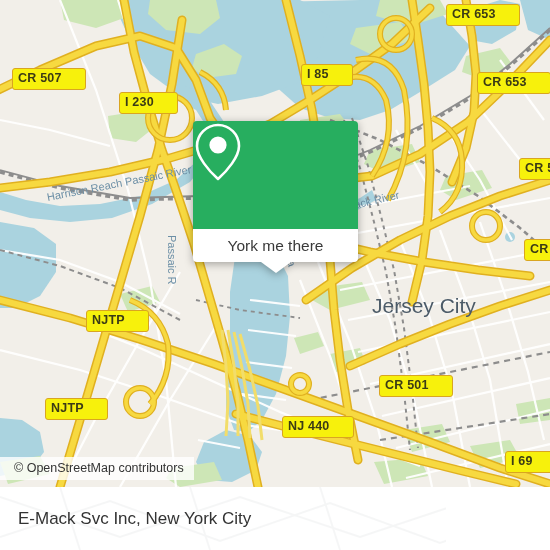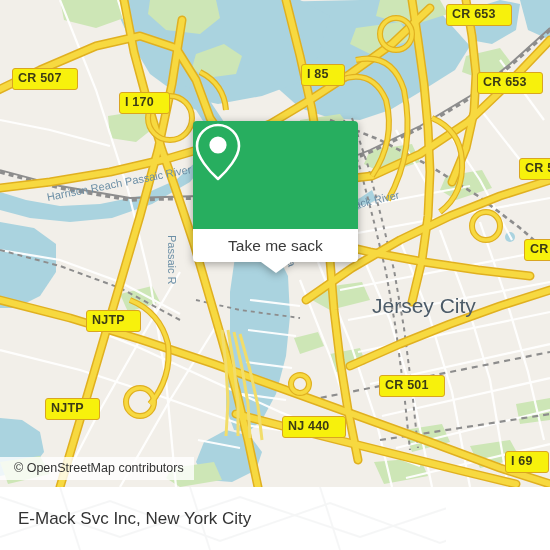--- a/index.html
+++ b/index.html
@@ -17,21 +17,21 @@
   
   .shield{
     position:absolute;
     background:#f7f10c;
     border:1.6px solid #d9a521;
     border-radius:3px;
     color:#3b3b16;
     font-weight:bold;
     font-size:12.5px;
     line-height:1;
-    padding:3px 15px 4px 5px;
+    padding:3px 23px 4px 5px;
     white-space:nowrap;
     letter-spacing:.2px;
     font-family:"Liberation Sans",sans-serif;
   }
 
   
   .place-label{
     position:absolute;
     color:#4c5b68;
     font-size:21px;
@@ -296,40 +296,40 @@
     <div class="water-label" style="left:349px;top:200px;transform:rotate(-13deg);transform-origin:left center;">sack River</div>
     <div class="water-label" style="left:178px;top:235px;transform:rotate(90deg);transform-origin:left top;">Passaic R</div>
     <div class="water-label" style="left:294px;top:250px;transform:rotate(74deg);transform-origin:left top;">Ma</div>
 
     <div class="place-label" style="left:372px;top:283px;">Jersey City</div>
 
     <div class="shield" style="left:446px;top:4px;">CR 653</div>
     <div class="shield" style="left:12px;top:68px;">CR 507</div>
     <div class="shield" style="left:301px;top:64px;">I 85</div>
     <div class="shield" style="left:477px;top:72px;">CR 653</div>
-    <div class="shield" style="left:119px;top:92px;">I 170</div>
+    <div class="shield" style="left:119px;top:92px;">I 230</div>
     <div class="shield" style="left:519px;top:158px;">CR 50</div>
     <div class="shield" style="left:524px;top:239px;">CR 6</div>
     <div class="shield" style="left:86px;top:310px;">NJTP</div>
     <div class="shield" style="left:379px;top:375px;text-align:center;">CR 501</div>
     <div class="shield" style="left:45px;top:398px;">NJTP</div>
     <div class="shield" style="left:282px;top:416px;">NJ 440</div>
     <div class="shield" style="left:505px;top:451px;">I 69</div>
 
     <div class="attribution">© OpenStreetMap contributors</div>
 
     <div class="popup">
       <div class="popup-top">
         <svg width="50" height="62" viewBox="0 0 50 62">
           <path d="M25,4 C13.4,4 4,13.4 4,25 C4,36 16,50 25,58 C34,50 46,36 46,25 C46,13.4 36.6,4 25,4 Z" fill="none" stroke="#ffffff" stroke-width="2.6" stroke-linejoin="round"></path>
           <circle cx="25" cy="24" r="8.6" fill="#ffffff"></circle>
         </svg>
       </div>
       <div class="popup-bottom">
-        <span>Take me sack</span>
+        <span>York me there</span>
       </div>
       <div class="popup-tail"></div>
     </div>
   </div>
 
   <div class="footer">
     <svg class="footer-bg" width="550" height="63" viewBox="0 0 550 63">
       <g stroke="#9aa0a6" stroke-width="2" fill="none">
         <path d="M0,10 L120,50 L240,10 L360,50 L480,10 L550,36"></path>
         <path d="M0,50 L110,14 L220,54 L330,16 L440,56 L550,18"></path>

